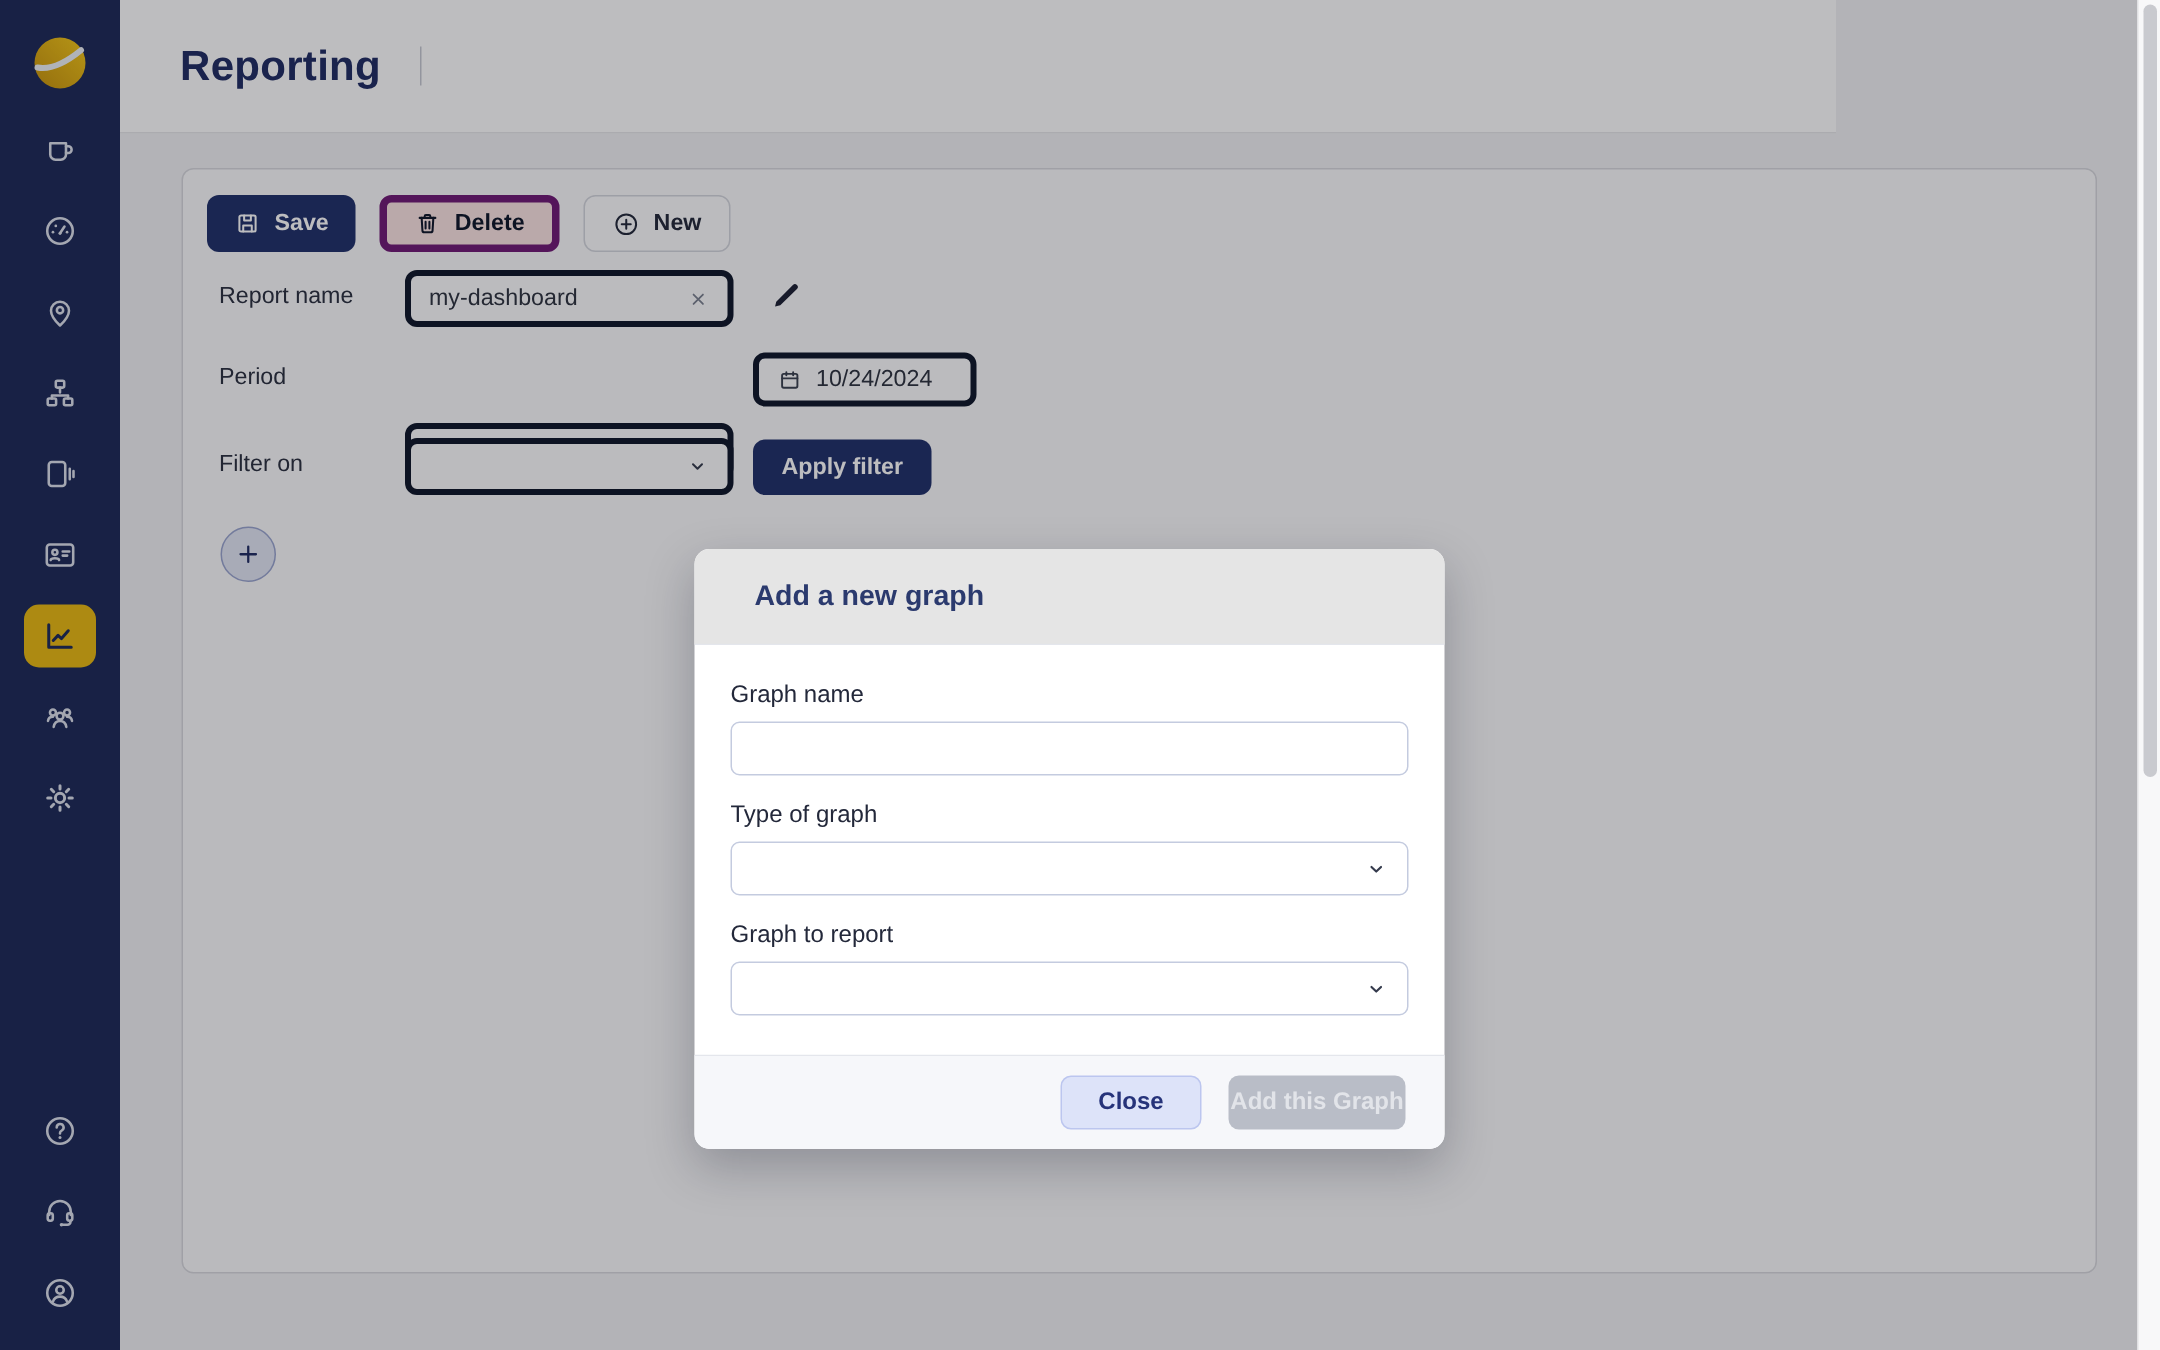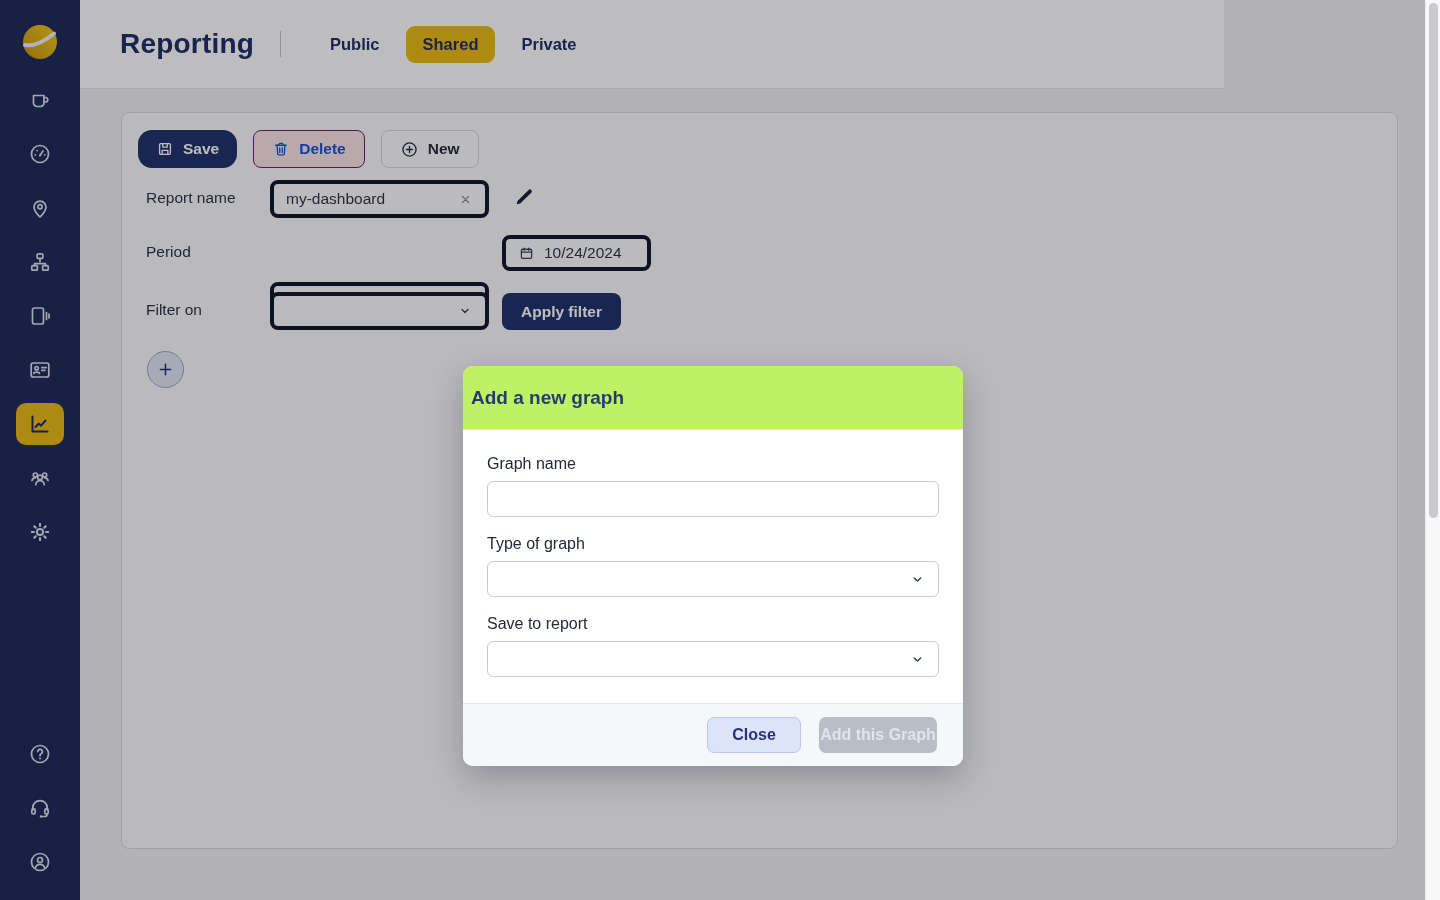--- a/index.html
+++ b/index.html
@@ -20,22 +20,22 @@
   .tabs { display:flex; align-items:center; gap:9px; margin-left:32px; }
   .tab { padding:9px 17px; border-radius:9px; font-size:16.5px; font-weight:600; color:#202d63; cursor:pointer; }
   .tab.active { background:#e9ba12; }
 
   
   .content-bg { position:absolute; left:80px; top:89px; width:1360px; height:811px; background:#f2f2f5; }
   .panel { position:absolute; left:121px; top:112px; width:1277px; height:737px; background:#fbfbfc; border:1px solid #d7d8dd; border-radius:8px; z-index:6; }
 
   .toolbar { position:absolute; left:16px; top:17px; display:flex; gap:16px; }
   .btn { height:38px; border-radius:8px; font-size:15.5px; font-weight:600; display:inline-flex; align-items:center; gap:9px; padding:0 18px; border:none; cursor:pointer; font-family:inherit; }
-  .btn-save { background:#20306a; color:#ffffff;border-radius:14px; }
-  .btn-delete { background:#fbe4e2; border:1px solid #701a75; color:#1d4ed8;align-items:center; }
+  .btn-save { background:#20306a; color:#ffffff; }
+  .btn-delete { background:#fbe4e2; border:5px solid #701a75; color:#0f172a;align-items:center; }
   .btn-new { background:#fdfdfe; border:1px solid #d4d6dd; color:#23293a; }
 
   .field-label { position:absolute; left:24px; font-size:15.5px; color:#2b3040; }
   .lbl-report { top:76px; } .lbl-period { top:130px; } .lbl-filter { top:188px; }
 
   .textbox, .selectbox, .datebox { position:absolute; background:#fdfdfe; border:4px solid #0f172a; border-radius:8px; display:flex; align-items:center; font-size:15.5px; color:#2e3340; }
   .tb-report { left:148px; top:67px; width:219px; height:38px; padding:0 12px; }
   .tb-report .val { flex:1; }
   .clear-x { color:#7b8190; cursor:pointer; }
   .pencil { position:absolute; left:390px; top:72px; color:#1c2033; cursor:pointer; }
@@ -54,21 +54,21 @@
 
   .plus-btn { position:absolute; left:25px; top:238px; width:37px; height:37px; border-radius:50%; background:#e2e6f4; border:1px solid #9aa5cf; color:#202d63; display:flex; align-items:center; justify-content:center; cursor:pointer; }
 
   
   .overlay { position:absolute; inset:0; background:rgba(10,12,18,0.27); z-index:50; }
   .scrollbar { position:absolute; right:0; top:0; width:15px; height:900px; background:#f8f8f9; border-left:1px solid #ececee; z-index:60; }
   .scroll-thumb { position:absolute; left:3px; top:3px; width:9px; height:515px; border-radius:5px; background:#c9cacf; cursor:pointer; }
 
   
   .modal { position:absolute; left:463px; top:366px; width:500px; height:400px; background:#ffffff; border-radius:10px; box-shadow:0 12px 32px rgba(15,20,40,.25); z-index:100; }
-  .modal-header { height:64px; background:#bef264; border-bottom:1px solid #e4e6ec; border-radius:10px 10px 0 0; display:flex; align-items:center; padding:0 8px; }
+  .modal-header { height:64px; background:#e5e5e5; border-bottom:1px solid #e4e6ec; border-radius:10px 10px 0 0; display:flex; align-items:center; padding:0 40px; }
   .modal-title { font-size:19px; font-weight:600; color:#2b3a6e; }
   .modal-body { padding:0 24px; }
   .m-label { display:block; font-size:16px; color:#23283a; margin:18px 0 8px; }
   .m-label.first { margin-top:25px; }
   .m-input { width:452px; height:36px; background:#fff; border:1px solid #c4cbdf; border-radius:6px; font-family:inherit; font-size:15px; padding:0 12px; color:#2e3340; }
   .m-select { width:452px; height:36px; background:#fff; border:1px solid #c4cbdf; border-radius:6px; display:flex; align-items:center; padding:0 12px; font-size:15px; color:#2e3340; cursor:pointer; }
   .m-select .val { flex:1; }
   .modal-footer { position:absolute; left:0; right:0; bottom:0; height:63px; background:#f6f7fa; border-top:1px solid #e4e6ec; border-radius:0 0 10px 10px; display:flex; align-items:center; justify-content:flex-end; gap:18px; padding:0 26px;margin-top:25px; }
   .btn-close { width:94px; height:36px; background:#dde3f9; border:1px solid #bcc6ef; border-radius:7px; color:#26337a; font-weight:600; font-size:16px; font-family:inherit; cursor:pointer; }
   .btn-add { width:118px; height:36px; background:#b9bdc7; border:none; border-radius:7px; color:#e2e4e9; font-weight:600; font-size:16px; font-family:inherit; cursor:not-allowed; }
@@ -177,25 +177,20 @@
       <circle cx="12" cy="12" r="8.5"></circle>
       <circle cx="12" cy="10" r="2.5"></circle>
       <path d="M7.3 17.8c.8-2.5 2.7-3.4 4.7-3.4s3.9.9 4.7 3.4"></path>
     </svg>
   </div>
 </div>
 
 <div class="header">
   <div class="page-title">Reporting</div>
   <div class="header-divider"></div>
-  <div class="tabs">
-    <div class="tab">Public</div>
-    <div class="tab active">Shared</div>
-    <div class="tab">Private</div>
-  </div>
 </div>
 
 <div class="content-bg"></div>
 
 <div class="panel">
 
   <div class="toolbar">
     <button class="btn btn-save">
       <span>
         <svg width="18" height="18" viewBox="0 0 24 24" fill="none" stroke="currentColor" stroke-width="1.8" stroke-linecap="round" stroke-linejoin="round">
@@ -298,21 +293,21 @@
     <label class="m-label">Type of graph</label>
     <div class="m-select">
       <span class="val"></span>
       <span class="chev">
         <svg width="17" height="17" viewBox="0 0 24 24" fill="none" stroke="currentColor" stroke-width="2" stroke-linecap="round" stroke-linejoin="round">
           <path d="M7.5 9.8l4.5 4.4 4.5-4.4"></path>
         </svg>
       </span>
     </div>
 
-    <label class="m-label">Save to report</label>
+    <label class="m-label">Graph to report</label>
     <div class="m-select">
       <span class="val"></span>
       <span class="chev">
         <svg width="17" height="17" viewBox="0 0 24 24" fill="none" stroke="currentColor" stroke-width="2" stroke-linecap="round" stroke-linejoin="round">
           <path d="M7.5 9.8l4.5 4.4 4.5-4.4"></path>
         </svg>
       </span>
     </div>
   </div>
   <div class="modal-footer">

